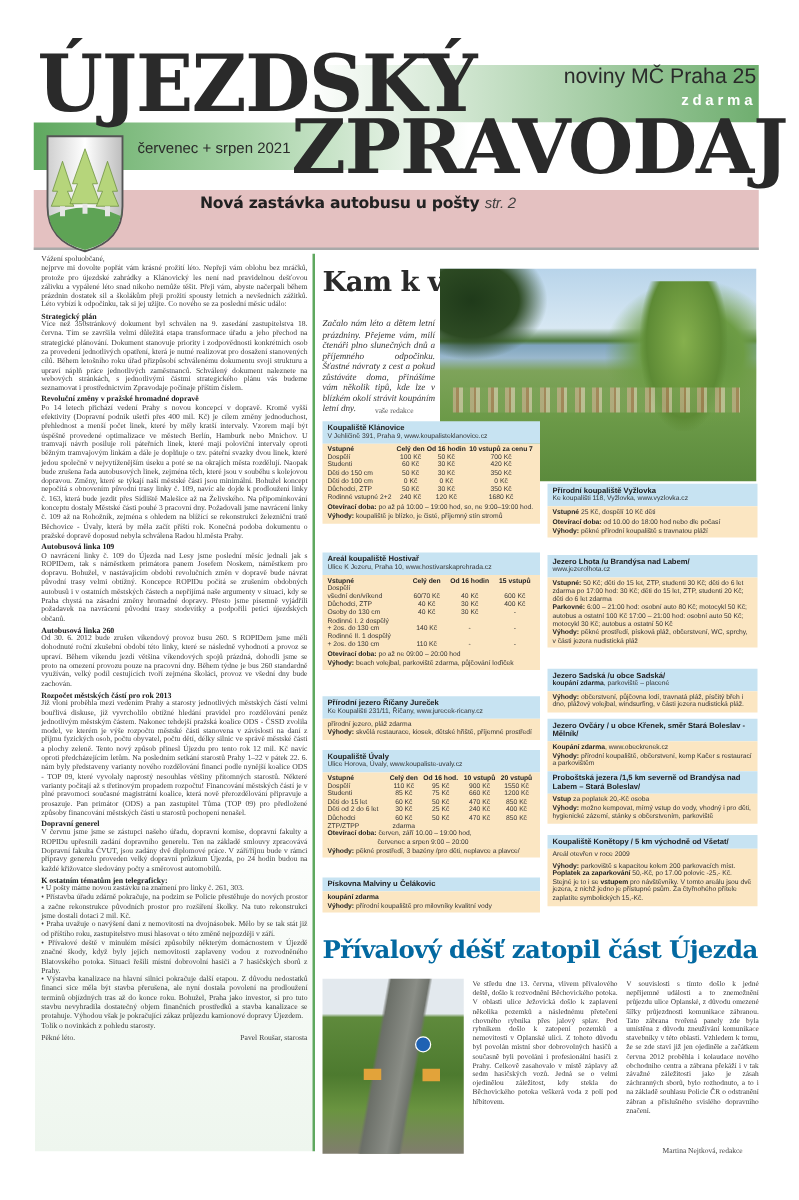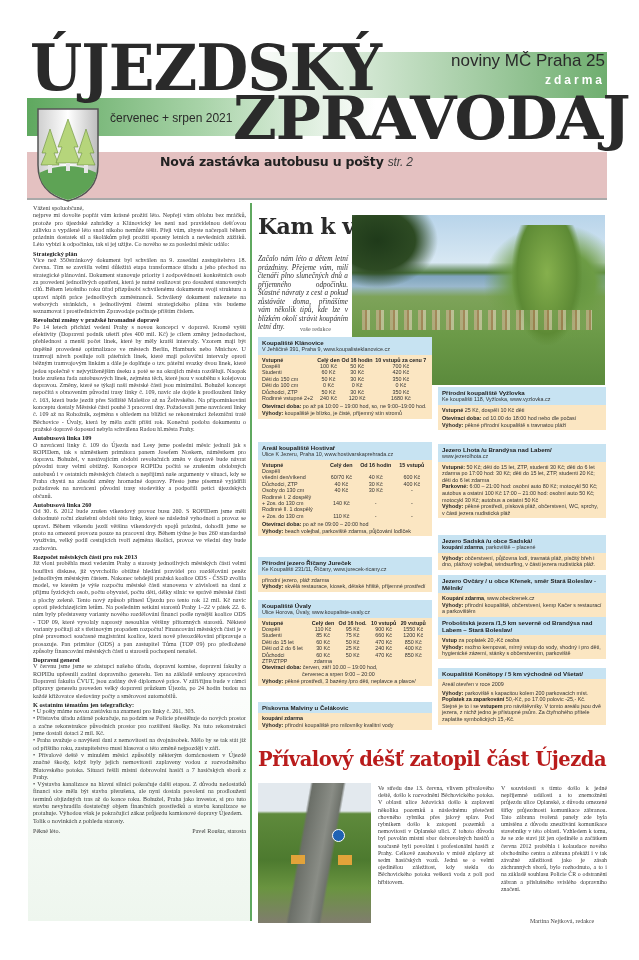--- a/index.html
+++ b/index.html
@@ -44,21 +44,21 @@
   .box .hd { background: #c7e3f2; padding: 2px 4px; }
   .box .hd .nm { font-weight: bold; font-size: 6.1px; color: #222; line-height: 7px; }
   .box .bd { background: #fbe6c2; padding: 2px 4px 2px 4px; }
   .box b { color: #222; }
   .box table { border-collapse: collapse; width: 100%; font-size: 5.4px; line-height: 6.4px; }
   .box th { text-align: left; font-weight: bold; color: #222; }
   .box td, .box th { padding: 0; }
   .box td.c, .box th.c { text-align: center; }
 
   
-  .prival-title { left: 258px; top: 748px; font-family: "DejaVu Serif", serif; font-weight: bold; font-size: 19.5px; color: #b91c1c; letter-spacing: -0.5px; white-space: nowrap; }
+  .prival-title { left: 258px; top: 748px; font-family: "DejaVu Serif", serif; font-weight: bold; font-size: 19.5px; color: #0369a1; letter-spacing: -0.5px; white-space: nowrap; }
   .photo-road { left: 258px; top: 783px; width: 113px; height: 140px; overflow: hidden;
     background:
       linear-gradient(100deg, transparent 0 38%, #6b6f68 40%, #8a8d86 55%, #6f736c 62%, transparent 64%),
       linear-gradient(180deg, #e3e9ee 0%, #e3e9ee 20%, #5f8a3c 22%, #4d7a2f 55%, #6a9440 75%, #807d6e 100%); }
   .photo-road .sign { position: absolute; left: 74px; top: 46px; width: 13px; height: 13px; border-radius: 50%; background: #1f62b3; border: 1px solid #fff; }
   .photo-road .barrier1 { position: absolute; left: 33px; top: 72px; width: 14px; height: 9px; background: #e2a33a; }
   .photo-road .barrier2 { position: absolute; left: 80px; top: 72px; width: 14px; height: 10px; background: #e2a33a; }
   .prival-col { position: absolute; top: 785px; font-size: 5.9px; line-height: 7.2px; text-align: justify; color: #3a3a3a; }
   .prival-sig { left: 530px; top: 918px; font-size: 6px; color: #444; }
 </style>

